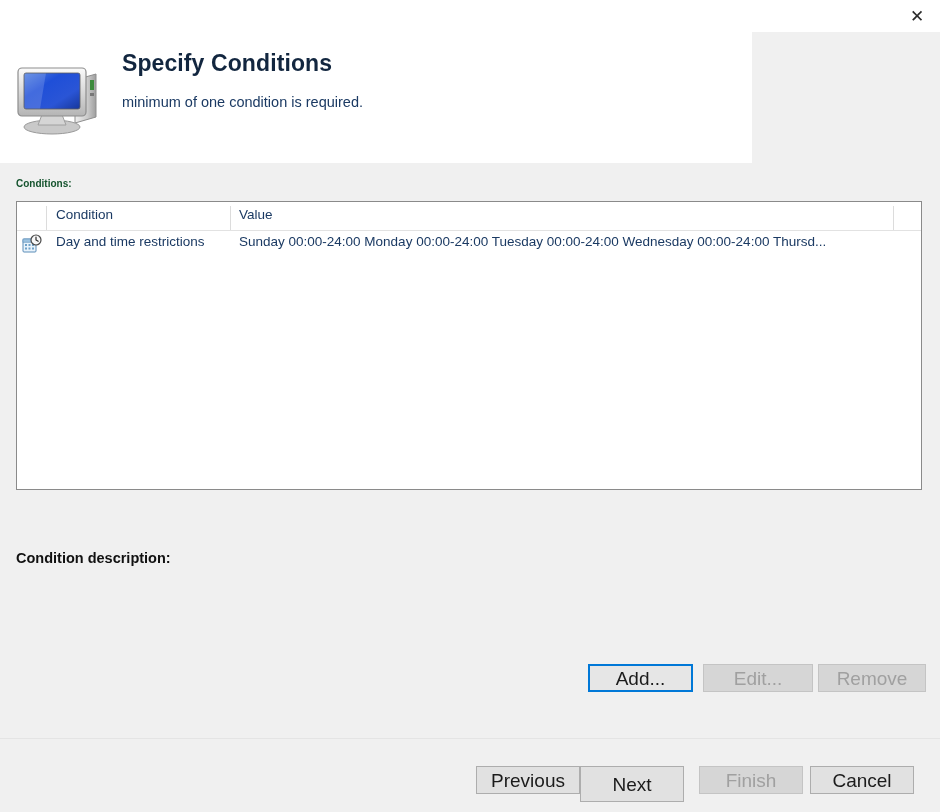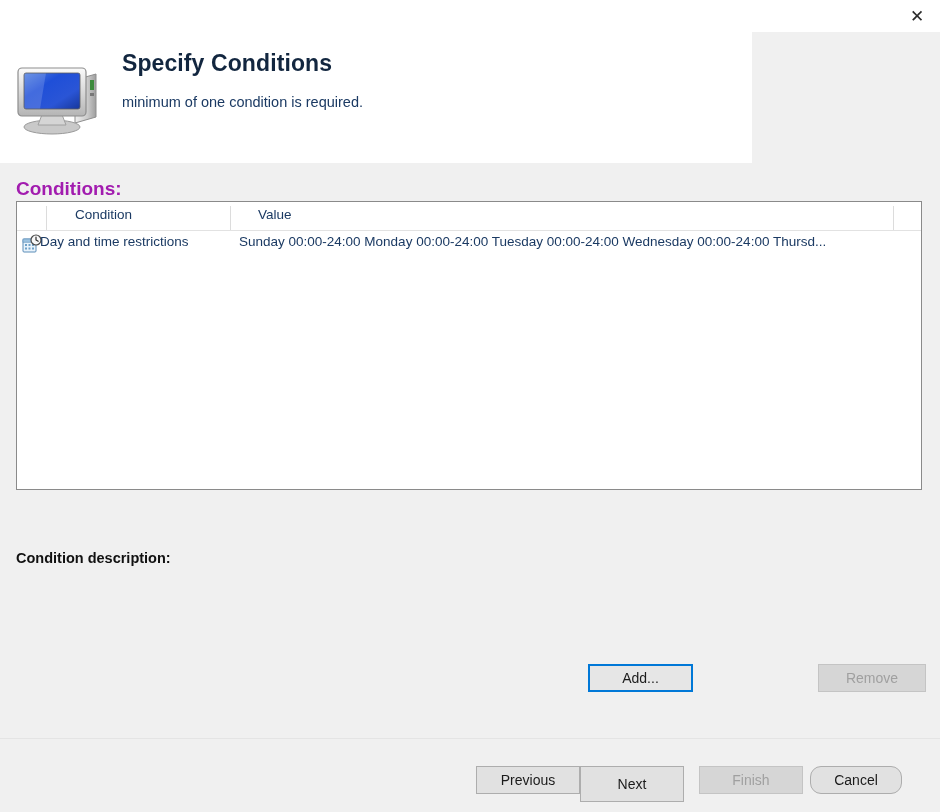--- a/index.html
+++ b/index.html
@@ -103,23 +103,23 @@
     left: 0; top: 163px;
     width: 940px;
     height: 575px;
     background: #f0f0f0;
   }
 
   .label-conditions {
     position: absolute;
     left: 16px;
     top: 15px;
-    font-size: 19px;
+    font-size: 10px;
     font-weight: bold;
-    color: #a21caf;
+    color: #14532d;
   }
 
   .listview {
     position: absolute;
     left: 16px;
     top: 38px;
     width: 906px;
     height: 289px;
     background: #ffffff;
     border: 1px solid #8a8a8a;
@@ -141,21 +141,20 @@
   }
   .lv-col-divider.d0 { left: 29px; }
   .lv-col-divider.d1 { left: 213px; }
   .lv-col-divider.d2 { left: 876px; }
   .lv-head-cell {
     position: absolute;
     top: 5px;
     font-size: 13.5px;
     color: #1b3a63;
     white-space: nowrap;
-    margin-left: 19px;
   }
   .lv-head-cell.c1 { left: 39px; }
   .lv-head-cell.c2 { left: 222px; }
 
   .lv-row {
     position: relative;
     height: 25px;
     background: #ffffff;
     cursor: default;
   }
@@ -167,21 +166,21 @@
     height: 20px;
   }
   .lv-cell {
     position: absolute;
     top: 3px;
     font-size: 13.5px;
     color: #1b3a63;
     white-space: nowrap;
     overflow: hidden;
   }
-  .lv-cell.c1 { left: 23px; width: 170px; }
+  .lv-cell.c1 { left: 39px; width: 170px; }
   .lv-cell.c2 { left: 222px; width: 660px; }
 
   .label-condition-desc {
     position: absolute;
     left: 16px;
     top: 387px;
     font-size: 14.5px;
     font-weight: bold;
     color: #111111;
   }
@@ -195,21 +194,21 @@
     background: transparent;
   }
 
   
   .btn {
     position: absolute;
     box-sizing: border-box;
     background: #e1e1e1;
     border: 1px solid #adadad;
     font-family: "Liberation Sans", sans-serif;
-    font-size: 14px;
+    font-size: 19px;
     color: #1b1b1b;
     display: flex;
     align-items: center;
     justify-content: center;
     cursor: default;
     padding: 0;
     line-height: 1;
   }
   .btn.disabled {
     color: #a0a0a0;
@@ -231,21 +230,21 @@
     position: absolute;
     left: 0; top: 738px;
     width: 940px;
     height: 74px;
     background: #f0f0f0;
     border-top: 1px solid #e4e4e4;
   }
   .btn-previous { left: 476px; top: 766px; width: 104px; height: 28px; }
   .btn-next     { left: 580px; top: 766px; width: 104px; height: 36px; }
   .btn-finish   { left: 699px; top: 766px; width: 104px; height: 28px; }
-  .btn-cancel   { left: 810px; top: 766px; width: 92px; height: 28px; border-radius: 11px; }
+  .btn-cancel   { left: 810px; top: 766px; width: 104px; height: 28px; }
 </style>
 </head>
 <body>
 
 <div class="wizard">
 
   <div class="titlebar">
     <div class="close-button">
       <span class="close-icon-glyph">✕</span>
     </div>
@@ -326,20 +325,21 @@
         <div class="lv-cell c1">Day and time restrictions</div>
         <div class="lv-cell c2">Sunday 00:00-24:00 Monday 00:00-24:00 Tuesday 00:00-24:00 Wednesday 00:00-24:00 Thursd...</div>
       </div>
     </div>
 
     <div class="label-condition-desc">Condition description:</div>
     <div class="desc-pane"></div>
   </div>
 
   <div class="btn btn-add focused">Add...</div>
+  <div class="btn btn-edit disabled">Edit...</div>
   <div class="btn btn-remove disabled">Remove</div>
 
   <div class="footer"></div>
   <div class="btn btn-previous">Previous</div>
   <div class="btn btn-next">Next</div>
   <div class="btn btn-finish disabled">Finish</div>
   <div class="btn btn-cancel">Cancel</div>
 
 </div>
 

